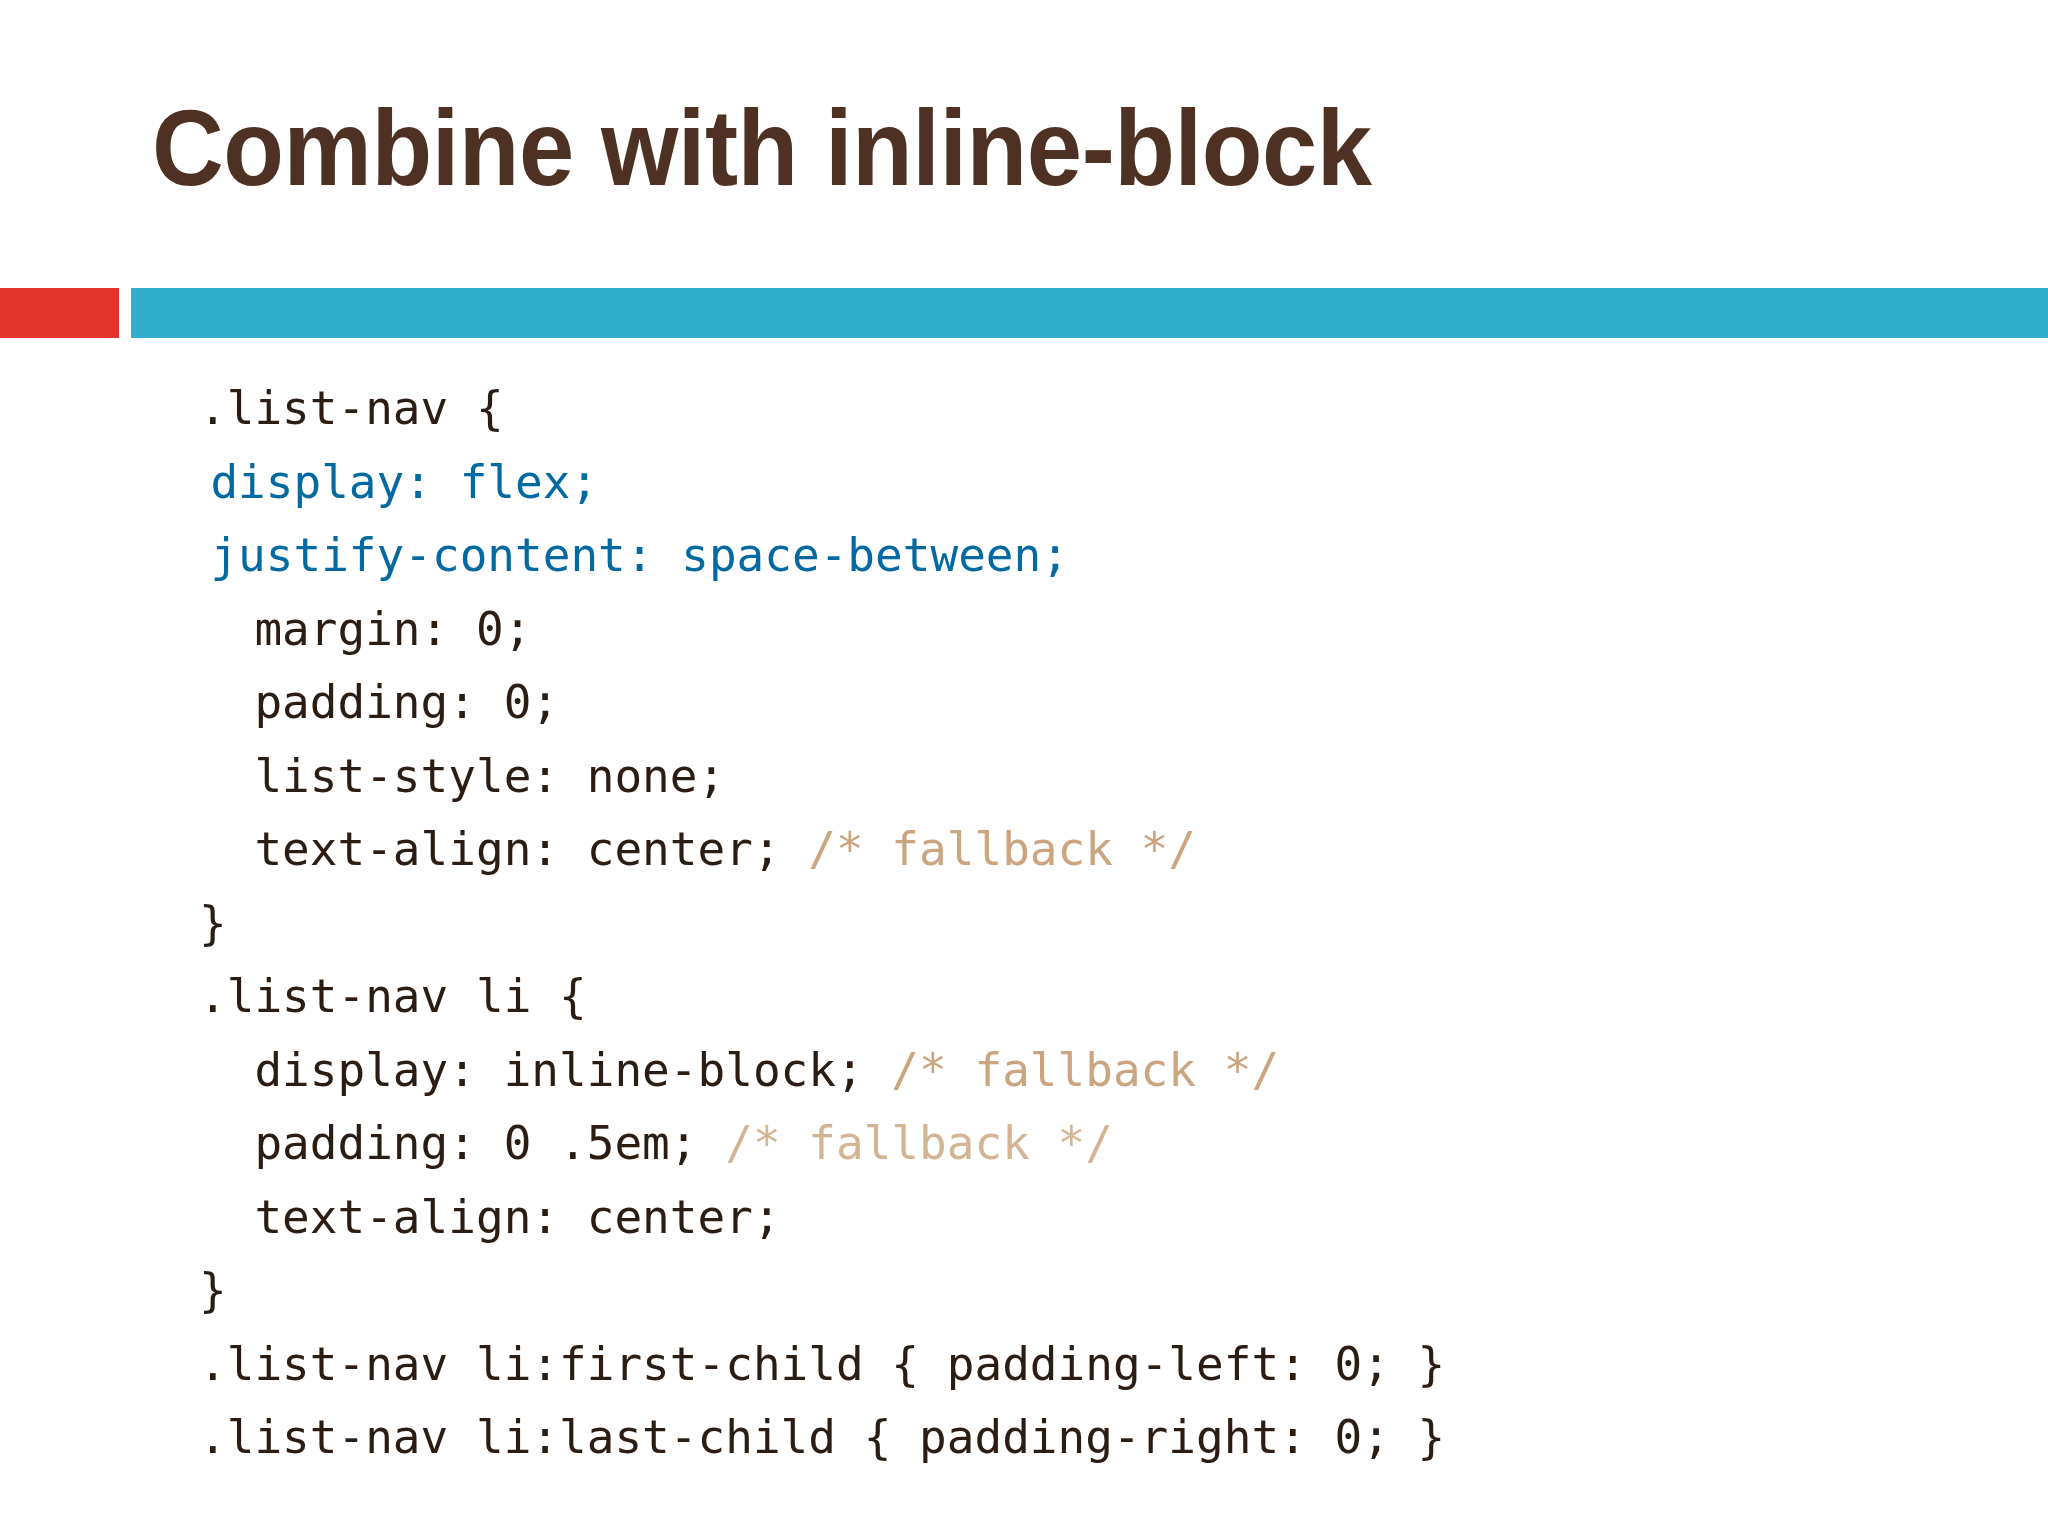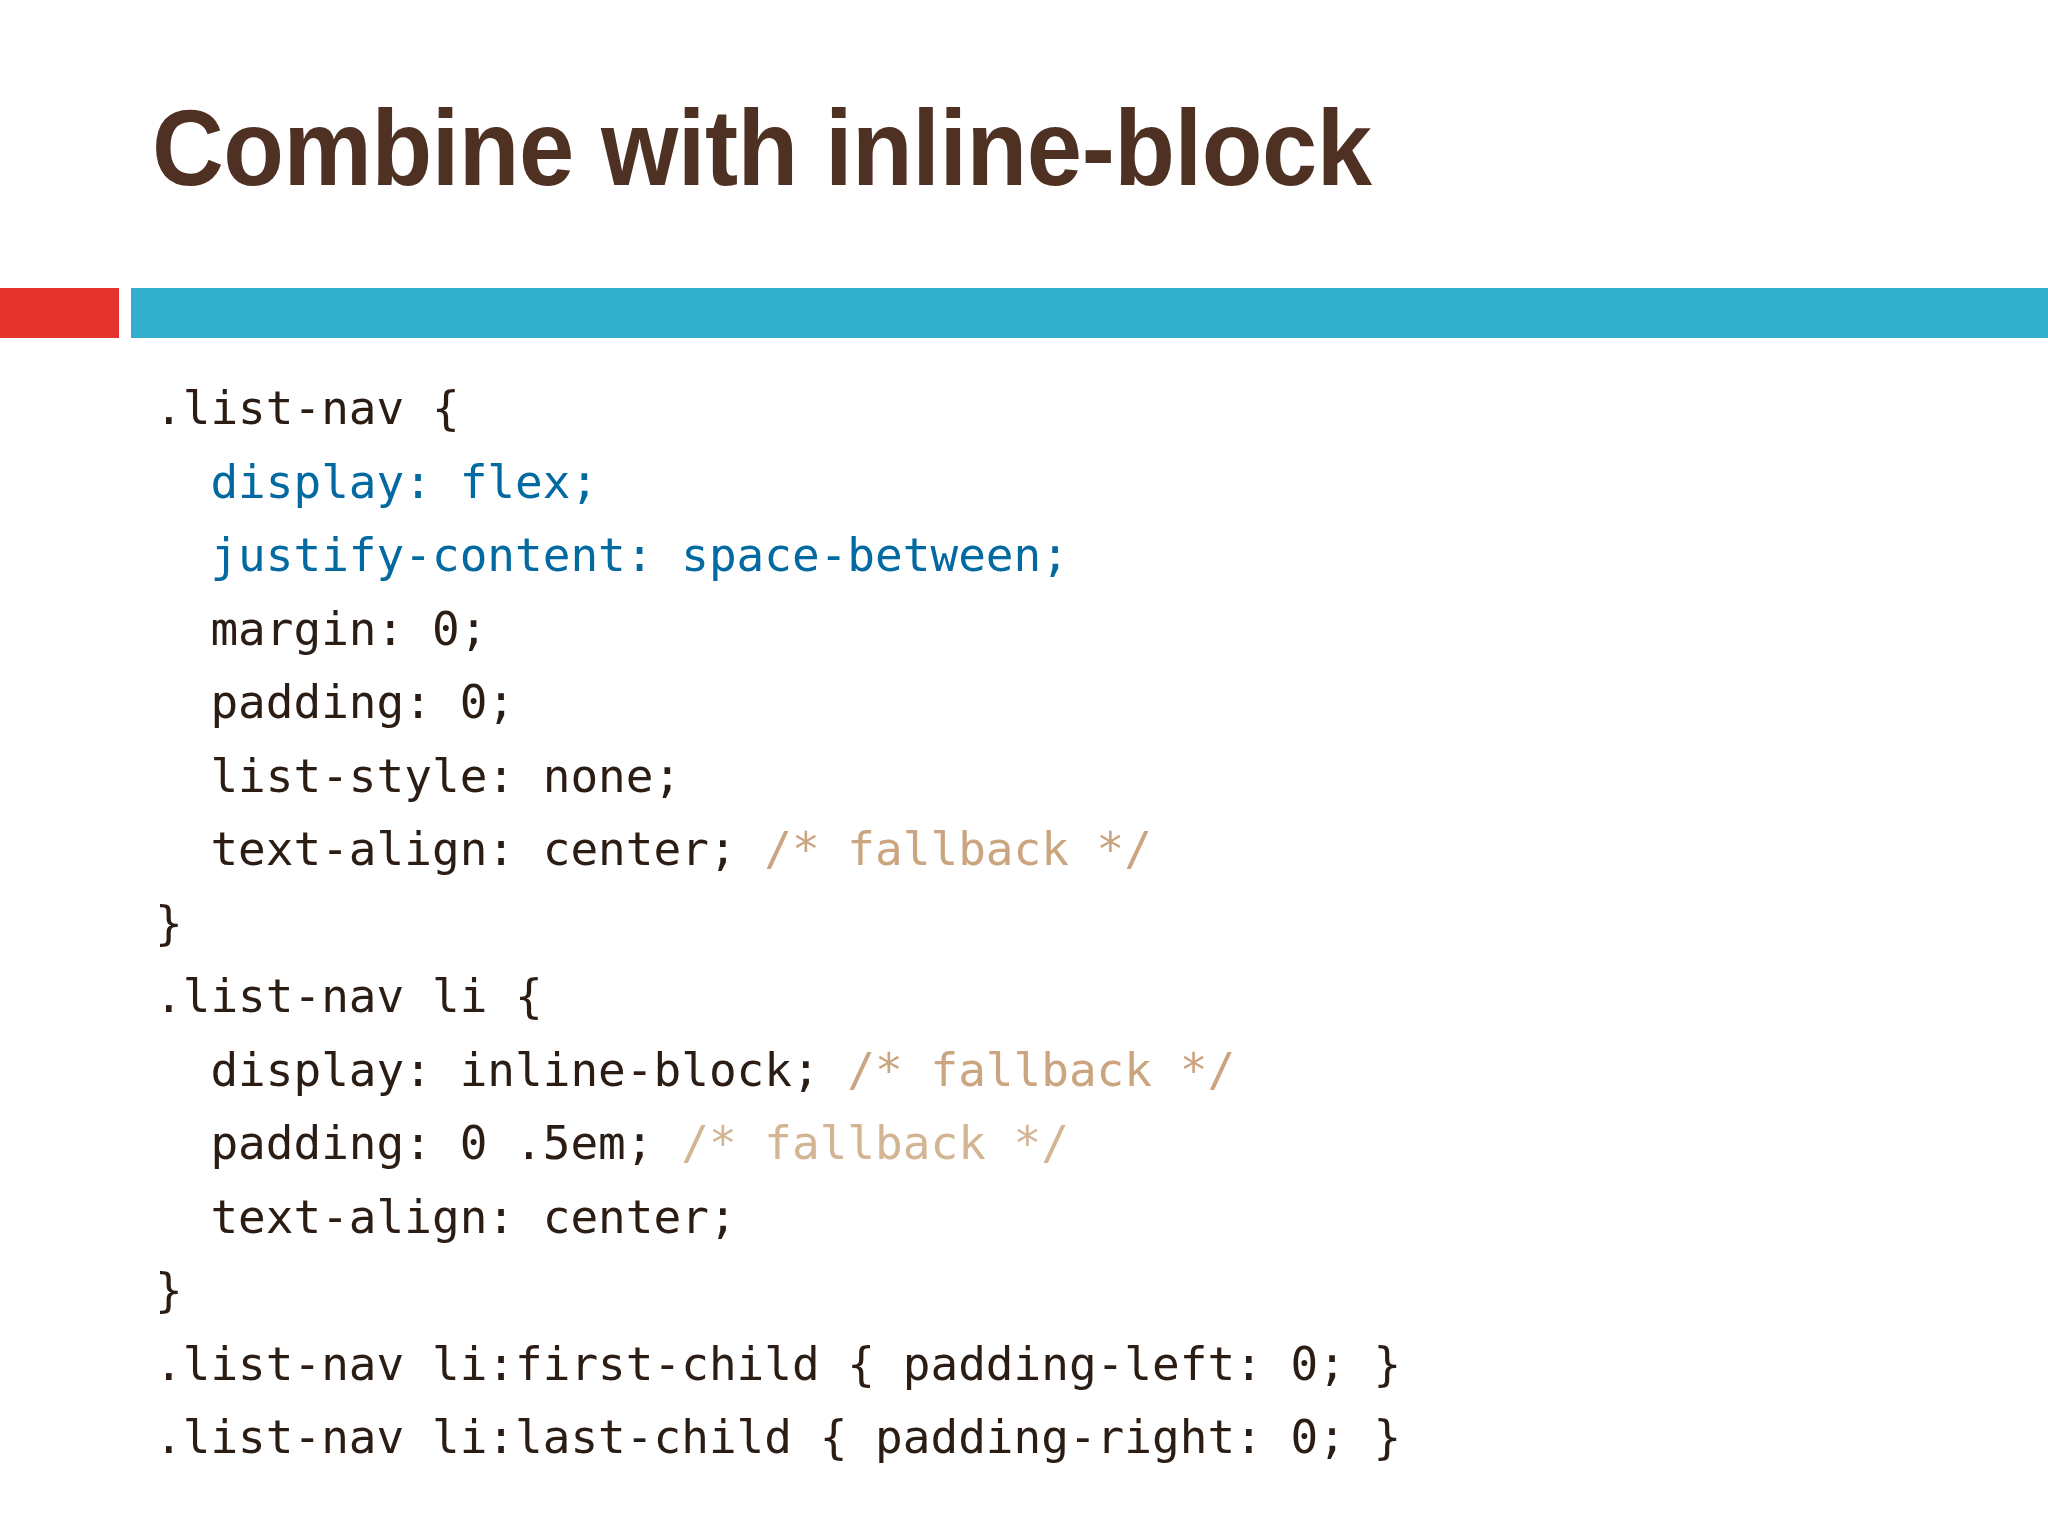--- a/index.html
+++ b/index.html
@@ -75,21 +75,21 @@
     white-space: pre;
     font-weight: 500;
   }
   .code-line {
     display: block;
     height: 73.5px;
     white-space: pre;
   }
 
   
-  .tok-default  { color: #2B1D14; }
+  .tok-default  { color: #2B1D14; margin-left: 44px; }
   .tok-red      { color: #0369a1; }
   .tok-comment  { color: #CBA580; }
   .tok-comment-light { color: #D3B594; }
 </style>
 </head>
 <body>
 
 <div class="slide">
 
   <h1 class="slide-title">Combine with inline-block</h1>

